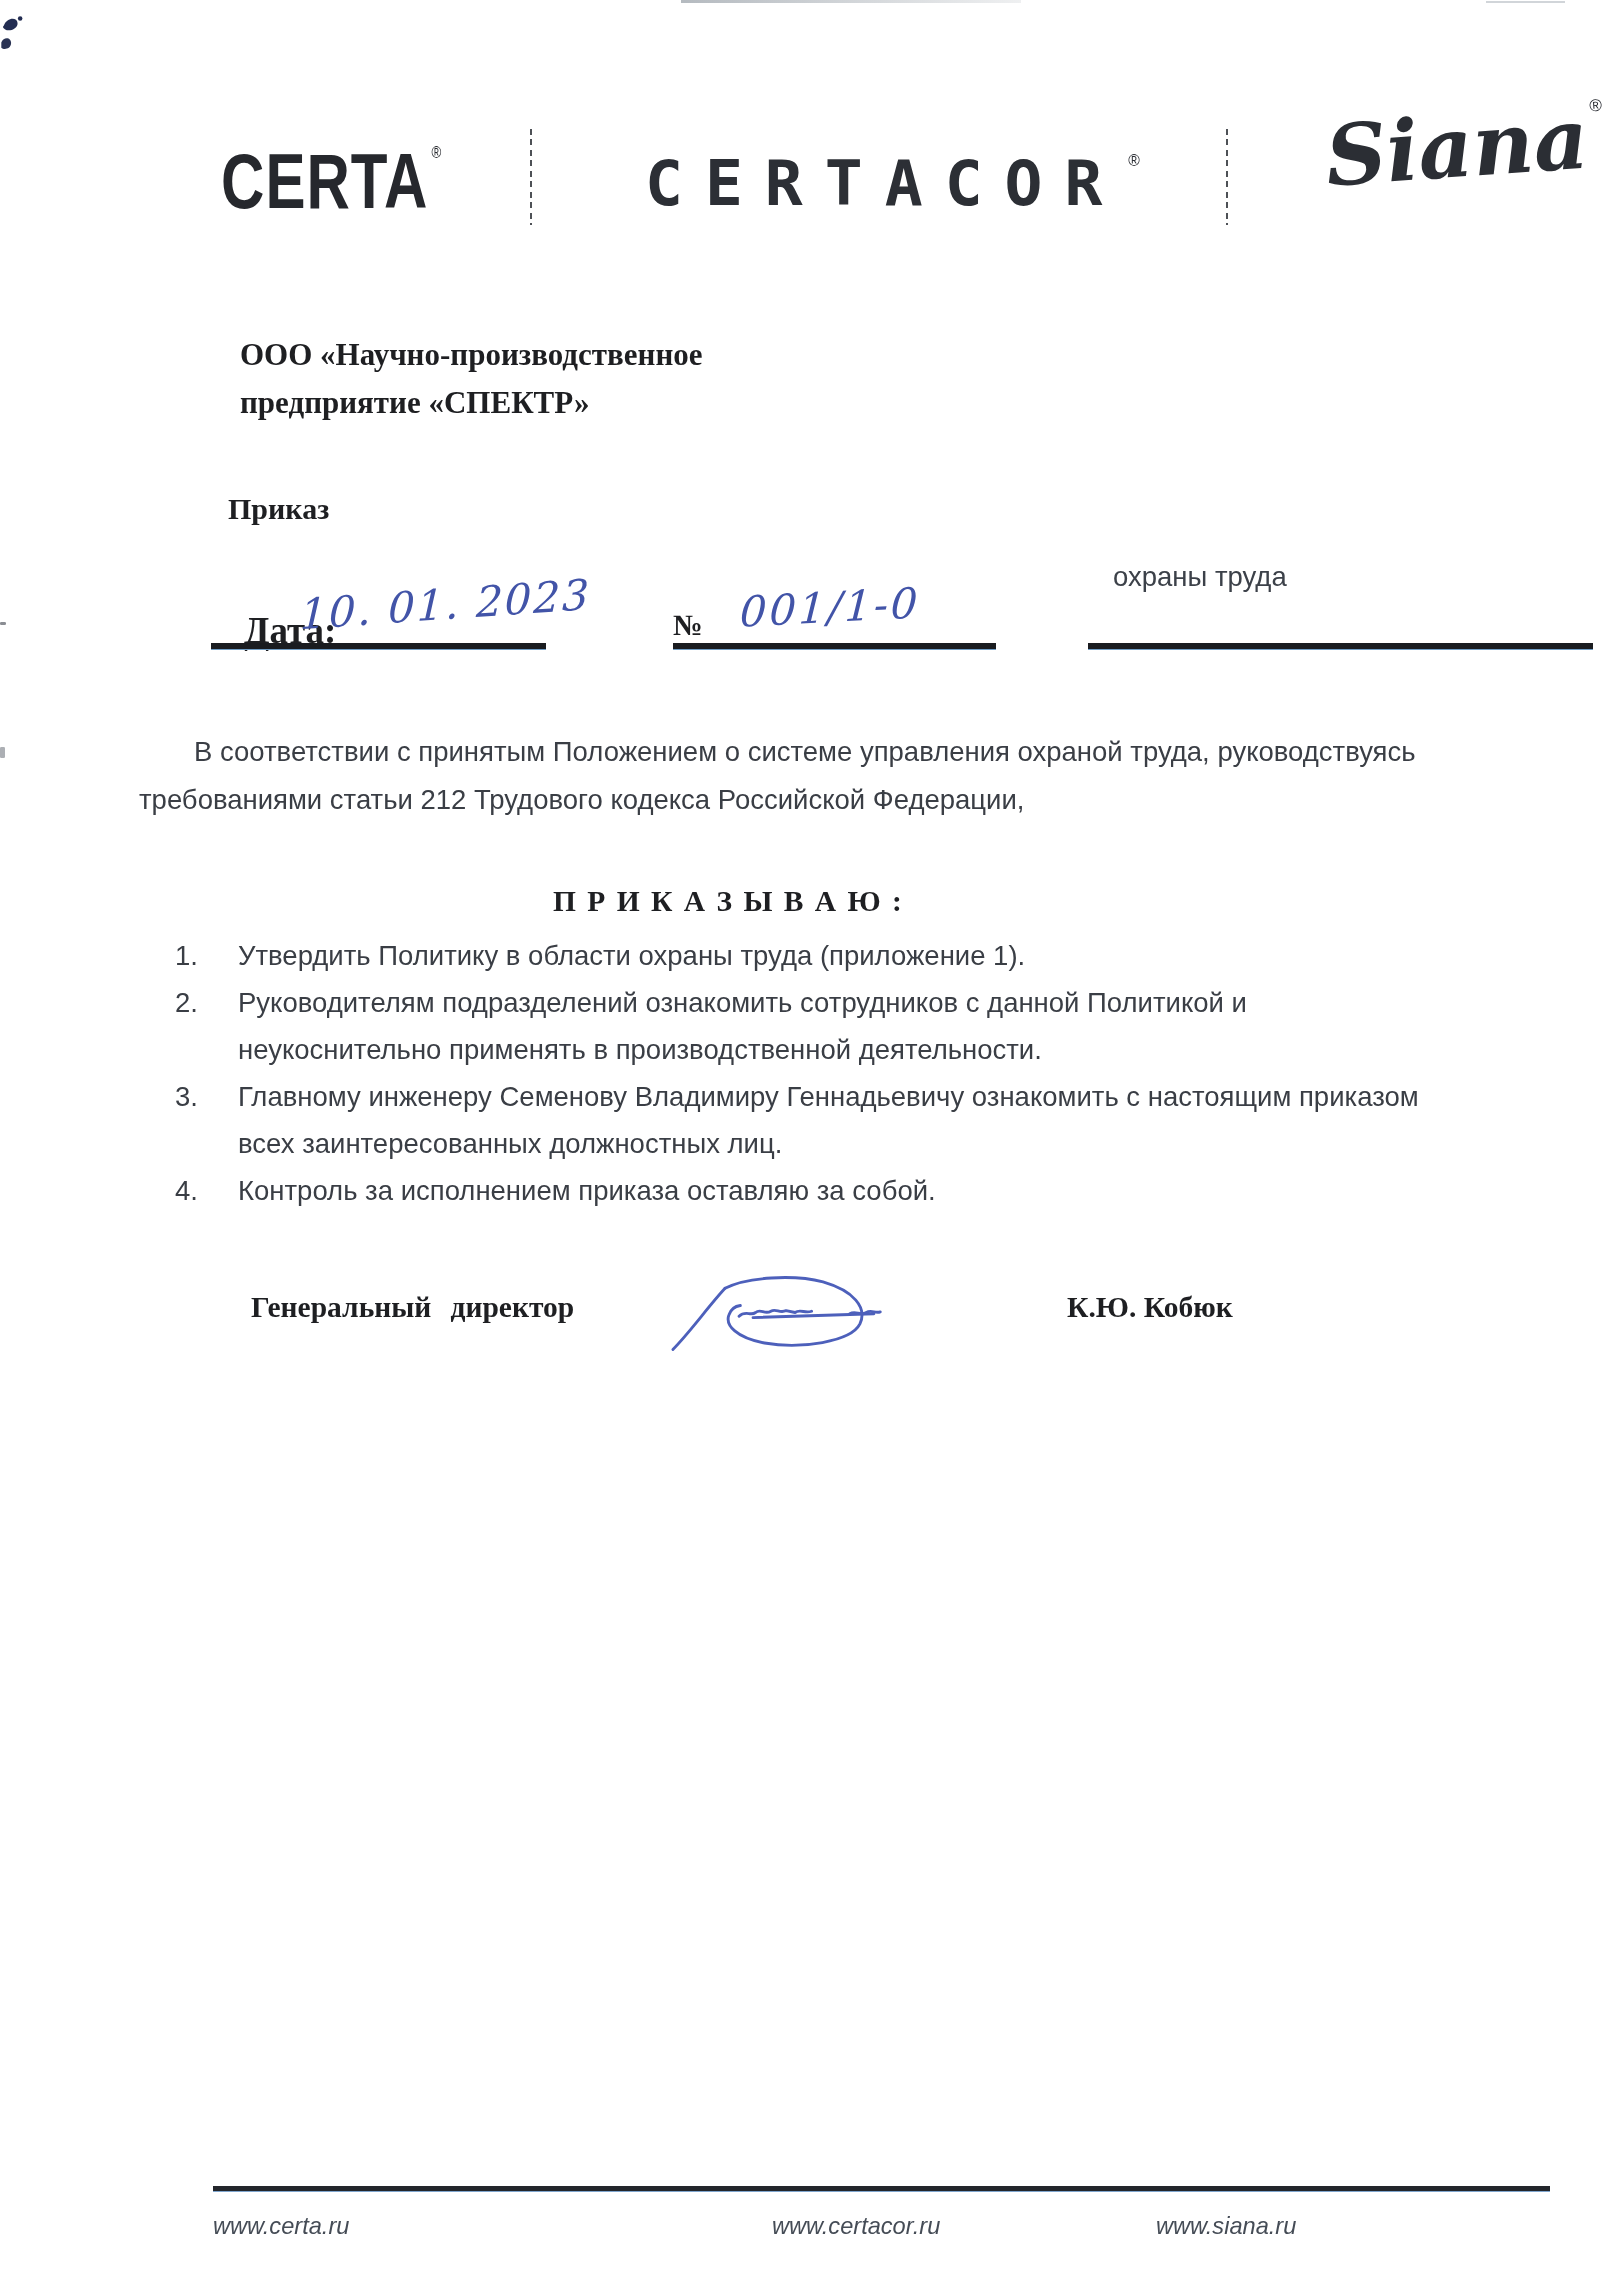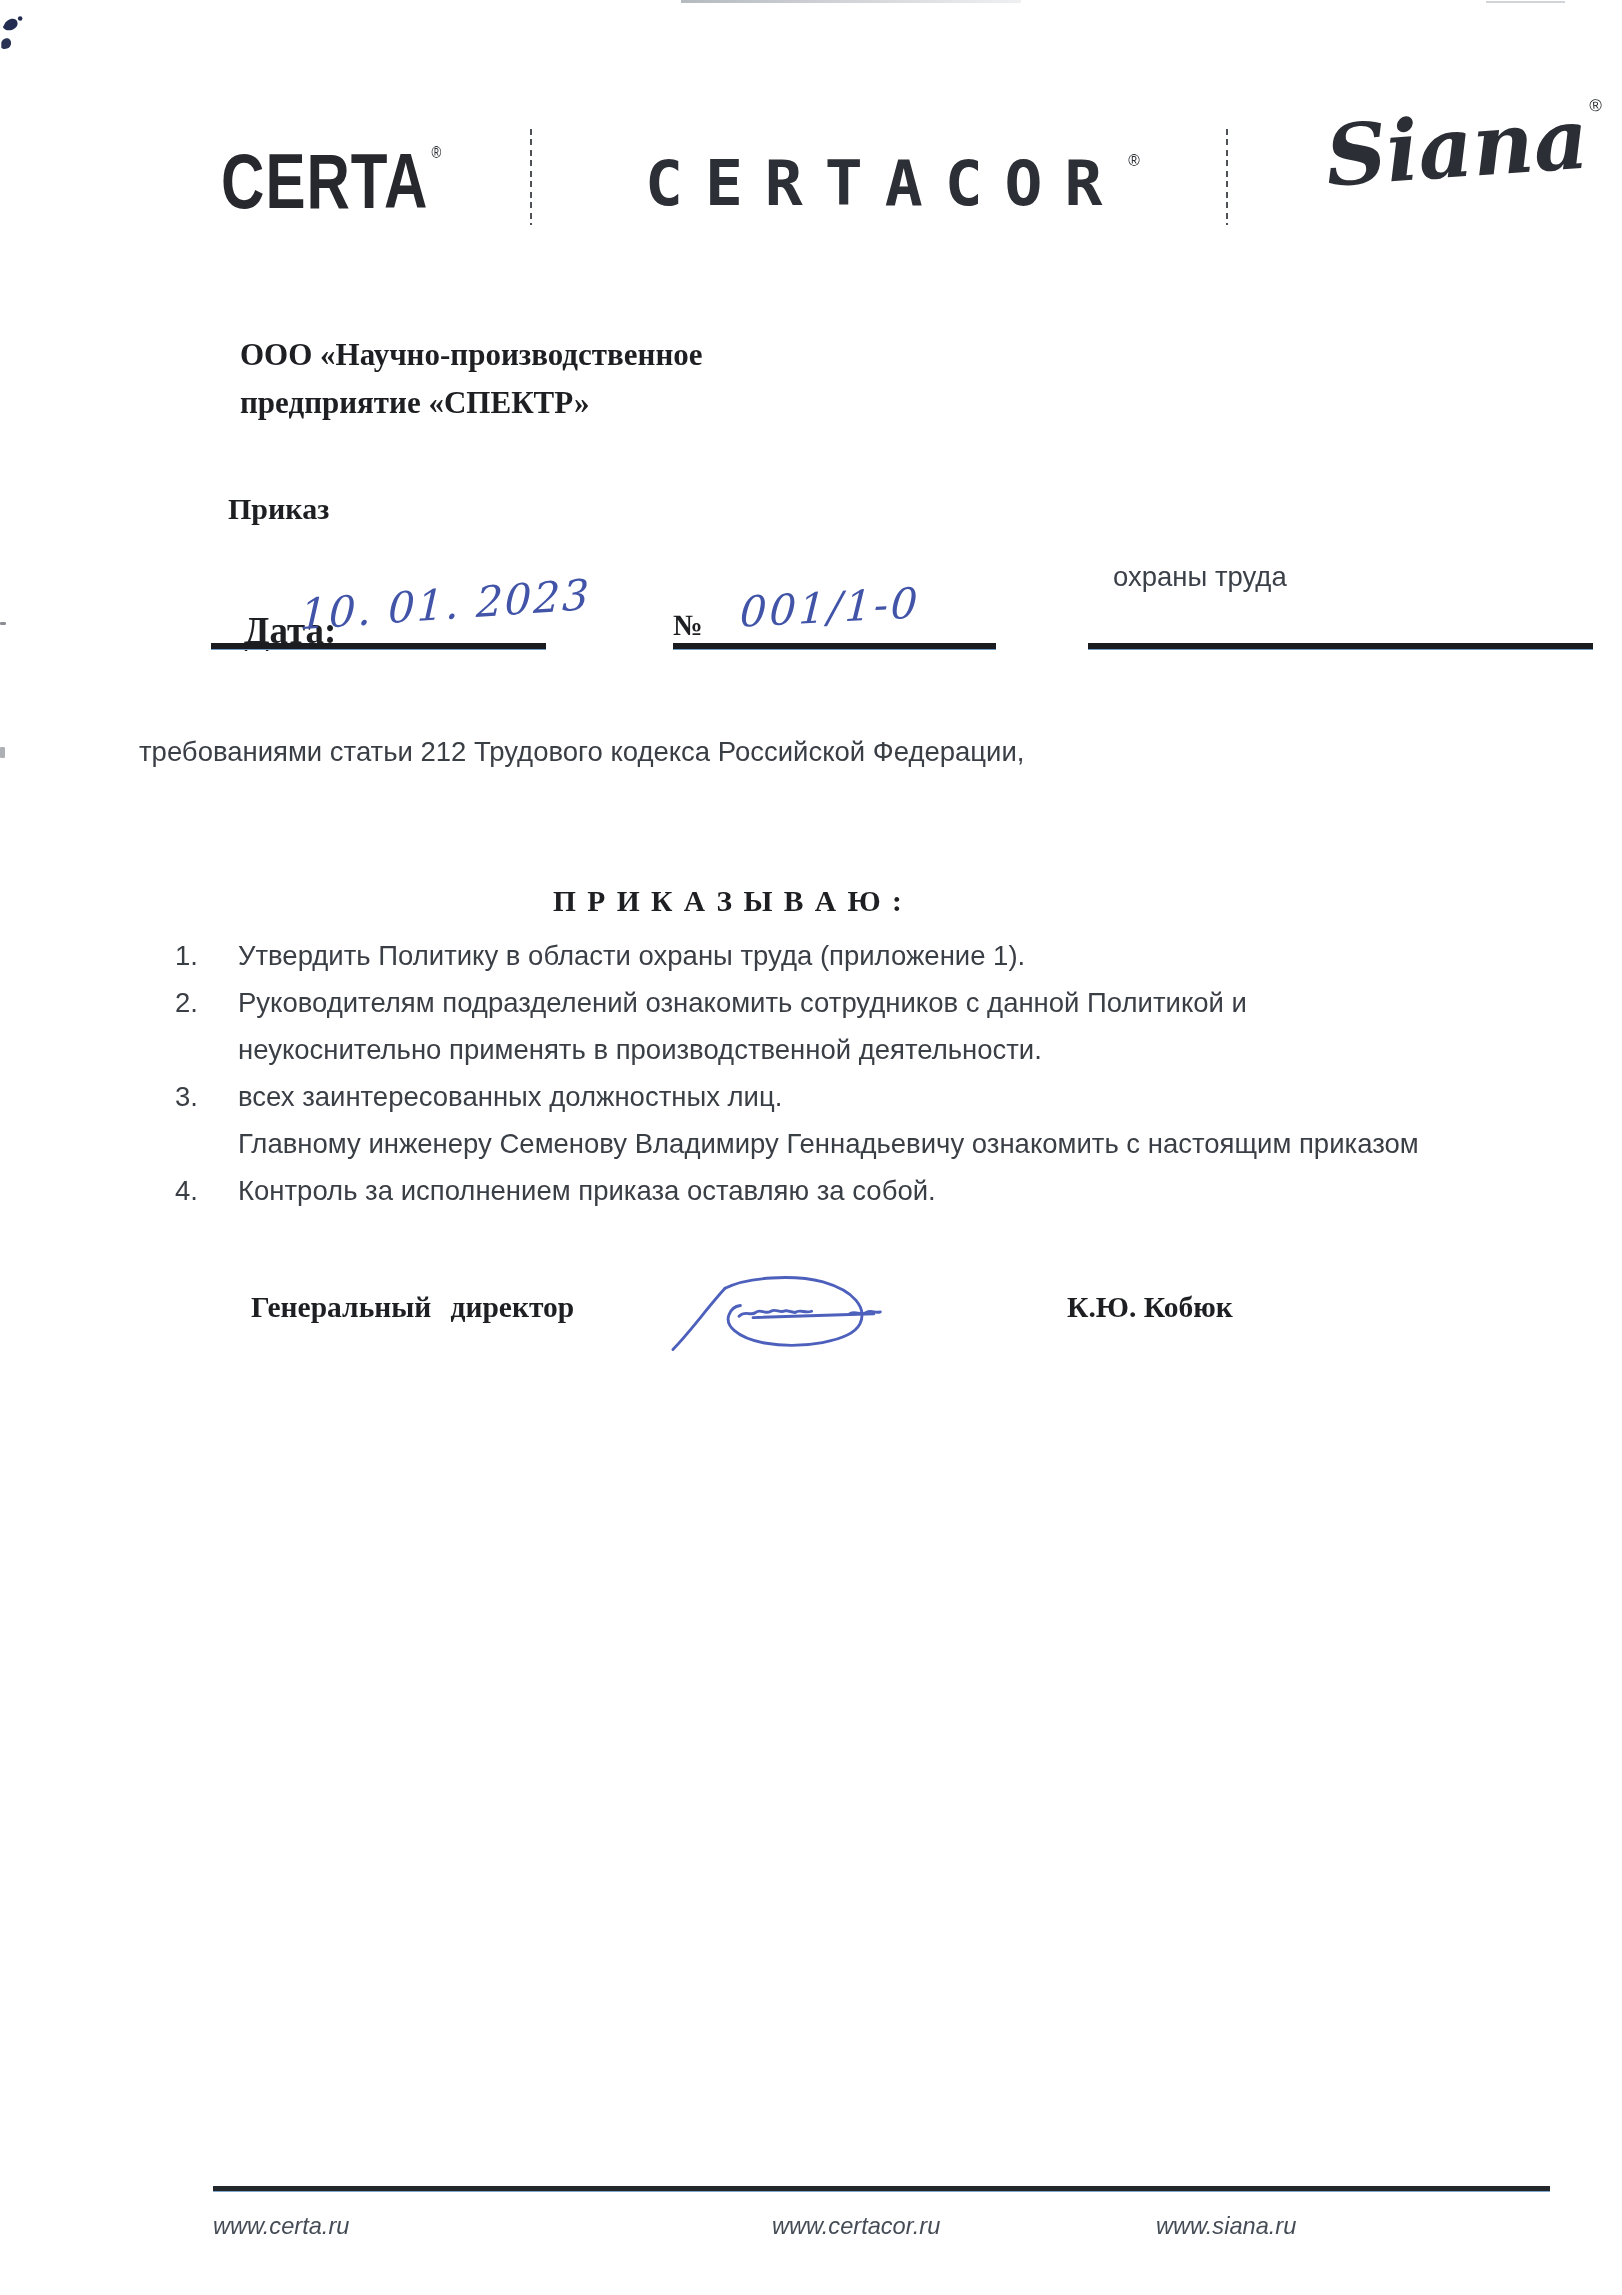--- a/index.html
+++ b/index.html
@@ -131,20 +131,21 @@
   <div class="abs hand date-value">10. 01. 2023</div>
   <div class="rule u-date"></div>
 
   <div class="abs serif num-label">№</div>
   <div class="abs hand num-value">001/1-0</div>
   <div class="rule u-num"></div>
 
   <div class="rule u-subject"></div>
 
   <div class="abs sans-body preamble">
+    <div class="preamble-line1">В соответствии с принятым Положением о системе управления охраной труда, руководствуясь</div>
     <div>требованиями статьи 212 Трудового кодекса Российской Федерации,</div>
   </div>
 
   <div class="abs serif order-heading">П Р И К А З Ы В А Ю :</div>
 
   <div class="abs sans-body order-list">
     <div class="order-item">
       <span class="order-num">1.</span>
       <span class="order-text">
         <div>Утвердить Политику в области охраны труда (приложение 1).</div>
@@ -153,22 +154,22 @@
     <div class="order-item">
       <span class="order-num">2.</span>
       <span class="order-text">
         <div>Руководителям подразделений ознакомить сотрудников с данной Политикой и</div>
         <div>неукоснительно применять в производственной деятельности.</div>
       </span>
     </div>
     <div class="order-item">
       <span class="order-num">3.</span>
       <span class="order-text">
+        <div>Главному инженеру Семенову Владимиру Геннадьевичу ознакомить с настоящим приказом</div>
         <div>всех заинтересованных должностных лиц.</div>
-        <div>Главному инженеру Семенову Владимиру Геннадьевичу ознакомить с настоящим приказом</div>
       </span>
     </div>
     <div class="order-item">
       <span class="order-num">4.</span>
       <span class="order-text">
         <div>Контроль за исполнением приказа оставляю за собой.</div>
       </span>
     </div>
   </div>
 

